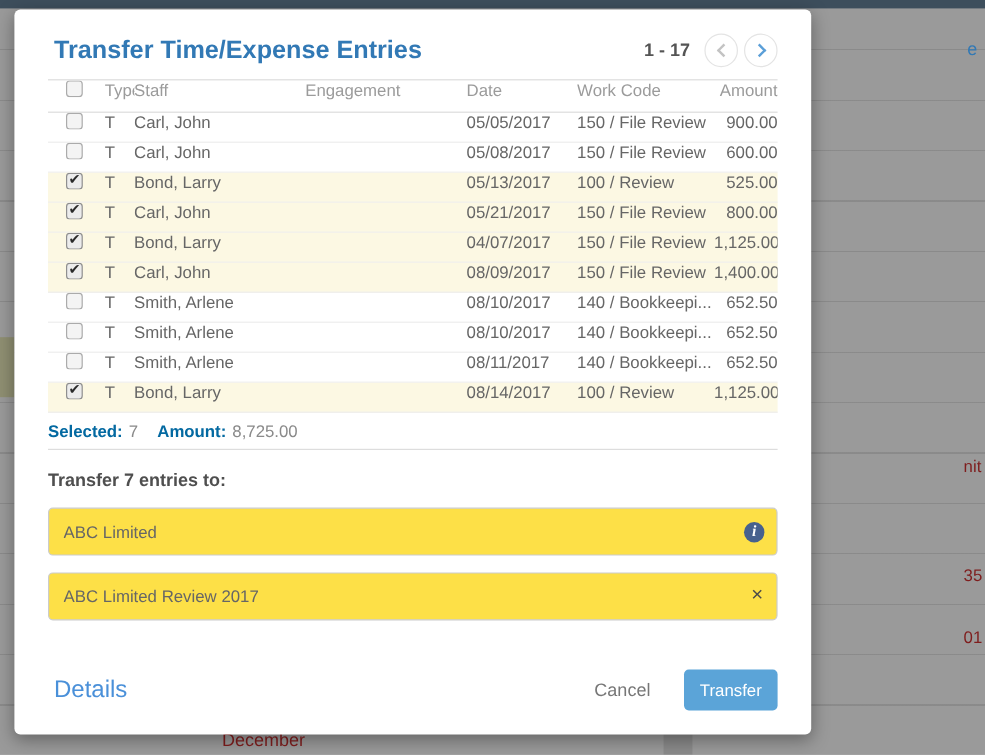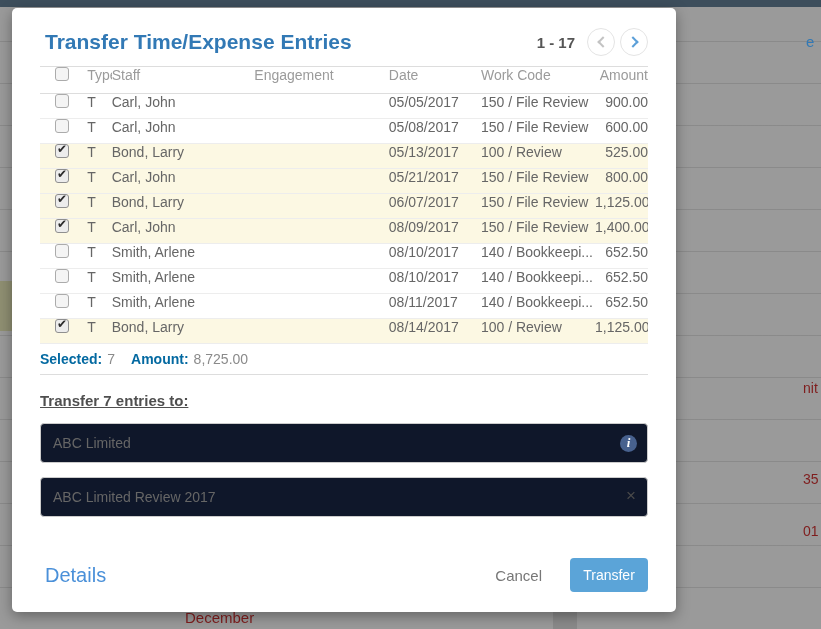--- a/index.html
+++ b/index.html
@@ -63,27 +63,27 @@
     content: "✔"; position: absolute; left: 1px; top: -3px;
     font-size: 12px; color: #2b2b2b;
   }
 
   
   .summary { display: flex; align-items: center; height: 31px; border-bottom: 1px solid #ddd; font-size: 14px; }
   .summary .lbl { font-weight: bold; color: #0369a1; }
   .summary .val { color: #8a8a8a; margin-left: 5px; }
   .summary .gap { width: 16px; }
 
-  .transfer-label { margin-top: 17px; font-size: 15px; font-weight: bold; color: #4f4f4f; text-decoration: underline; }
+  .transfer-label { margin-top: 17px; font-size: 15px; font-weight: bold; color: #4f4f4f; }
 
   .field-wrap { position: relative; margin-top: 14px; }
   .field {
     width: 100%; height: 40px; border: 1px solid #ccc; border-radius: 4px;
     padding: 0 44px 0 12px; font-size: 14px; color: #666;
-    font-family: "Liberation Sans", sans-serif; background: #0f172a; outline: none;
+    font-family: "Liberation Sans", sans-serif; background: #fde047; outline: none;
   }
   .info-icon {
     position: absolute; right: 11px; top: 12px; width: 17px; height: 17px;
     border-radius: 50%; background: #47618e; color: #fff;
     font-family: "Liberation Serif", serif; font-style: italic; font-weight: bold;
     font-size: 13px; line-height: 16px; text-align: center; cursor: pointer;
   }
   .clear-icon {
     position: absolute; right: 12px; top: 9px; color: #4a4a4a;
     font-size: 17px; cursor: pointer; line-height: 20px;
@@ -186,21 +186,21 @@
     <div class="col amt">800.00</div>
   </div>
 
   <div class="trow checked">
     <div class="col cb">
             <span class="cbx on"></span>
           </div>
     <div class="col type">T</div>
     <div class="col staff">Bond, Larry</div>
     <div class="col eng"></div>
-    <div class="col date">06/07/2017</div>
+    <div class="col date">04/07/2017</div>
     <div class="col wc">150 / File Review</div>
     <div class="col amt">1,125.00</div>
   </div>
 
   <div class="trow checked">
     <div class="col cb">
             <span class="cbx on"></span>
           </div>
     <div class="col type">T</div>
     <div class="col staff">Carl, John</div>

